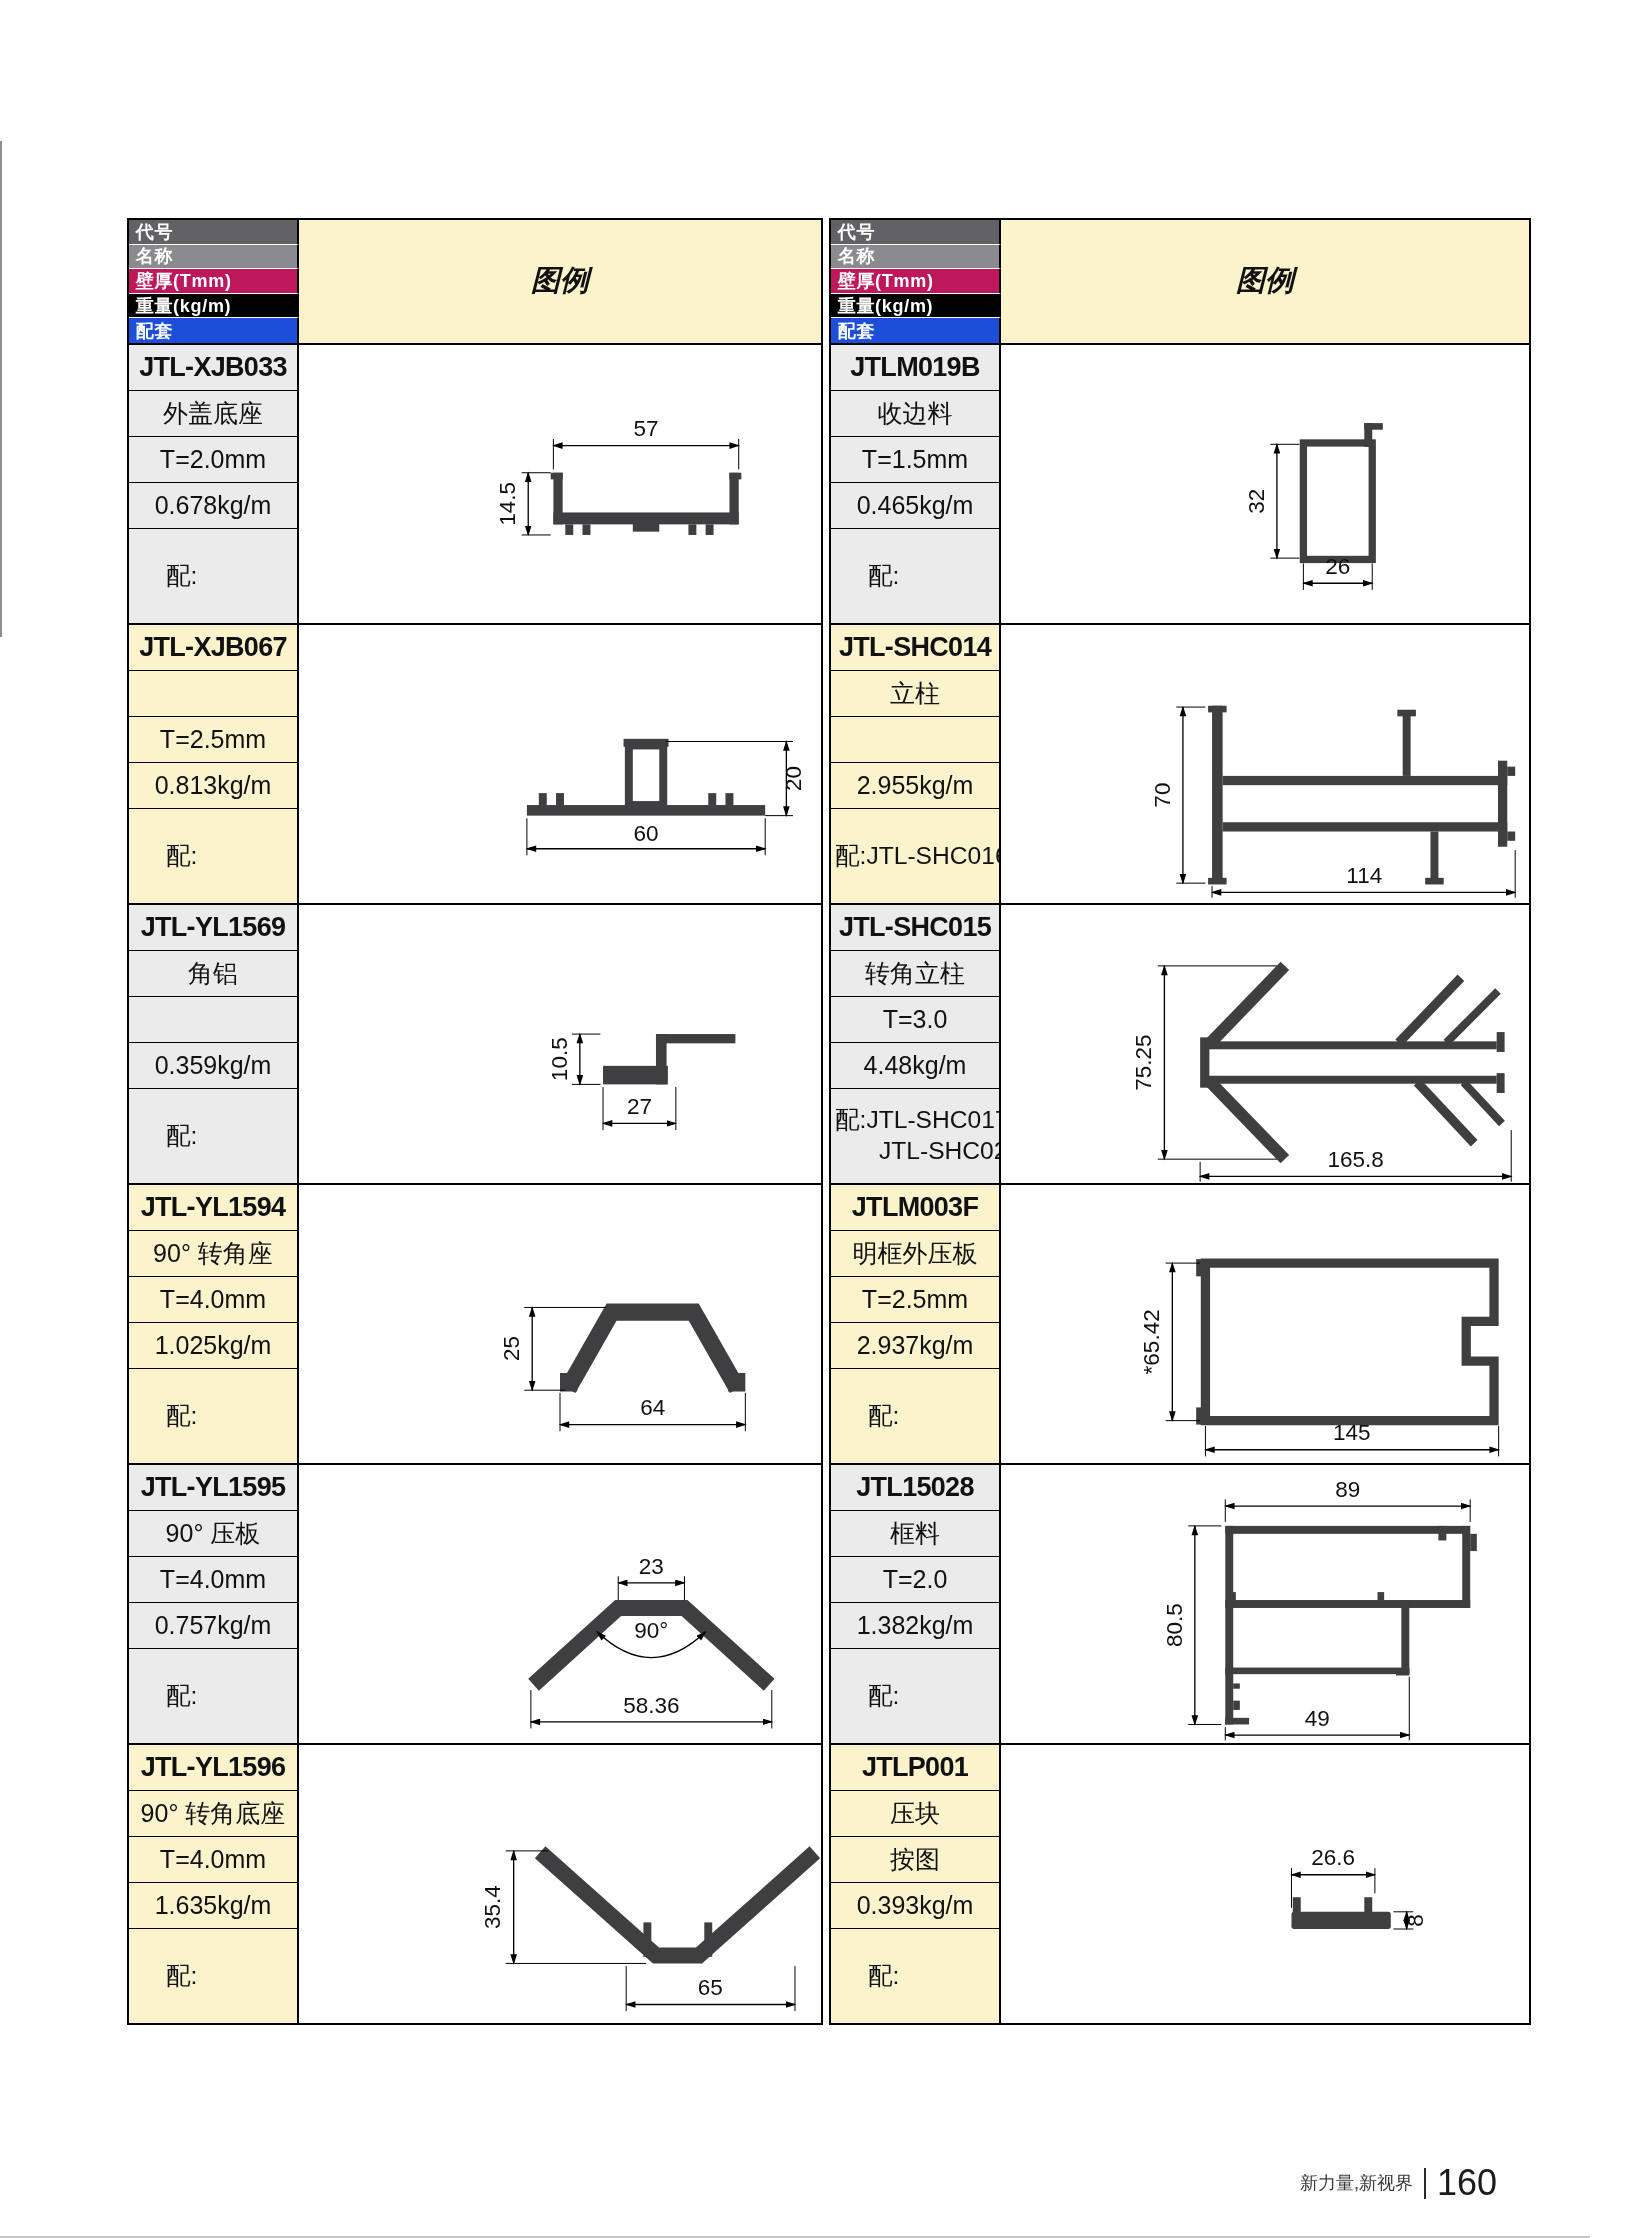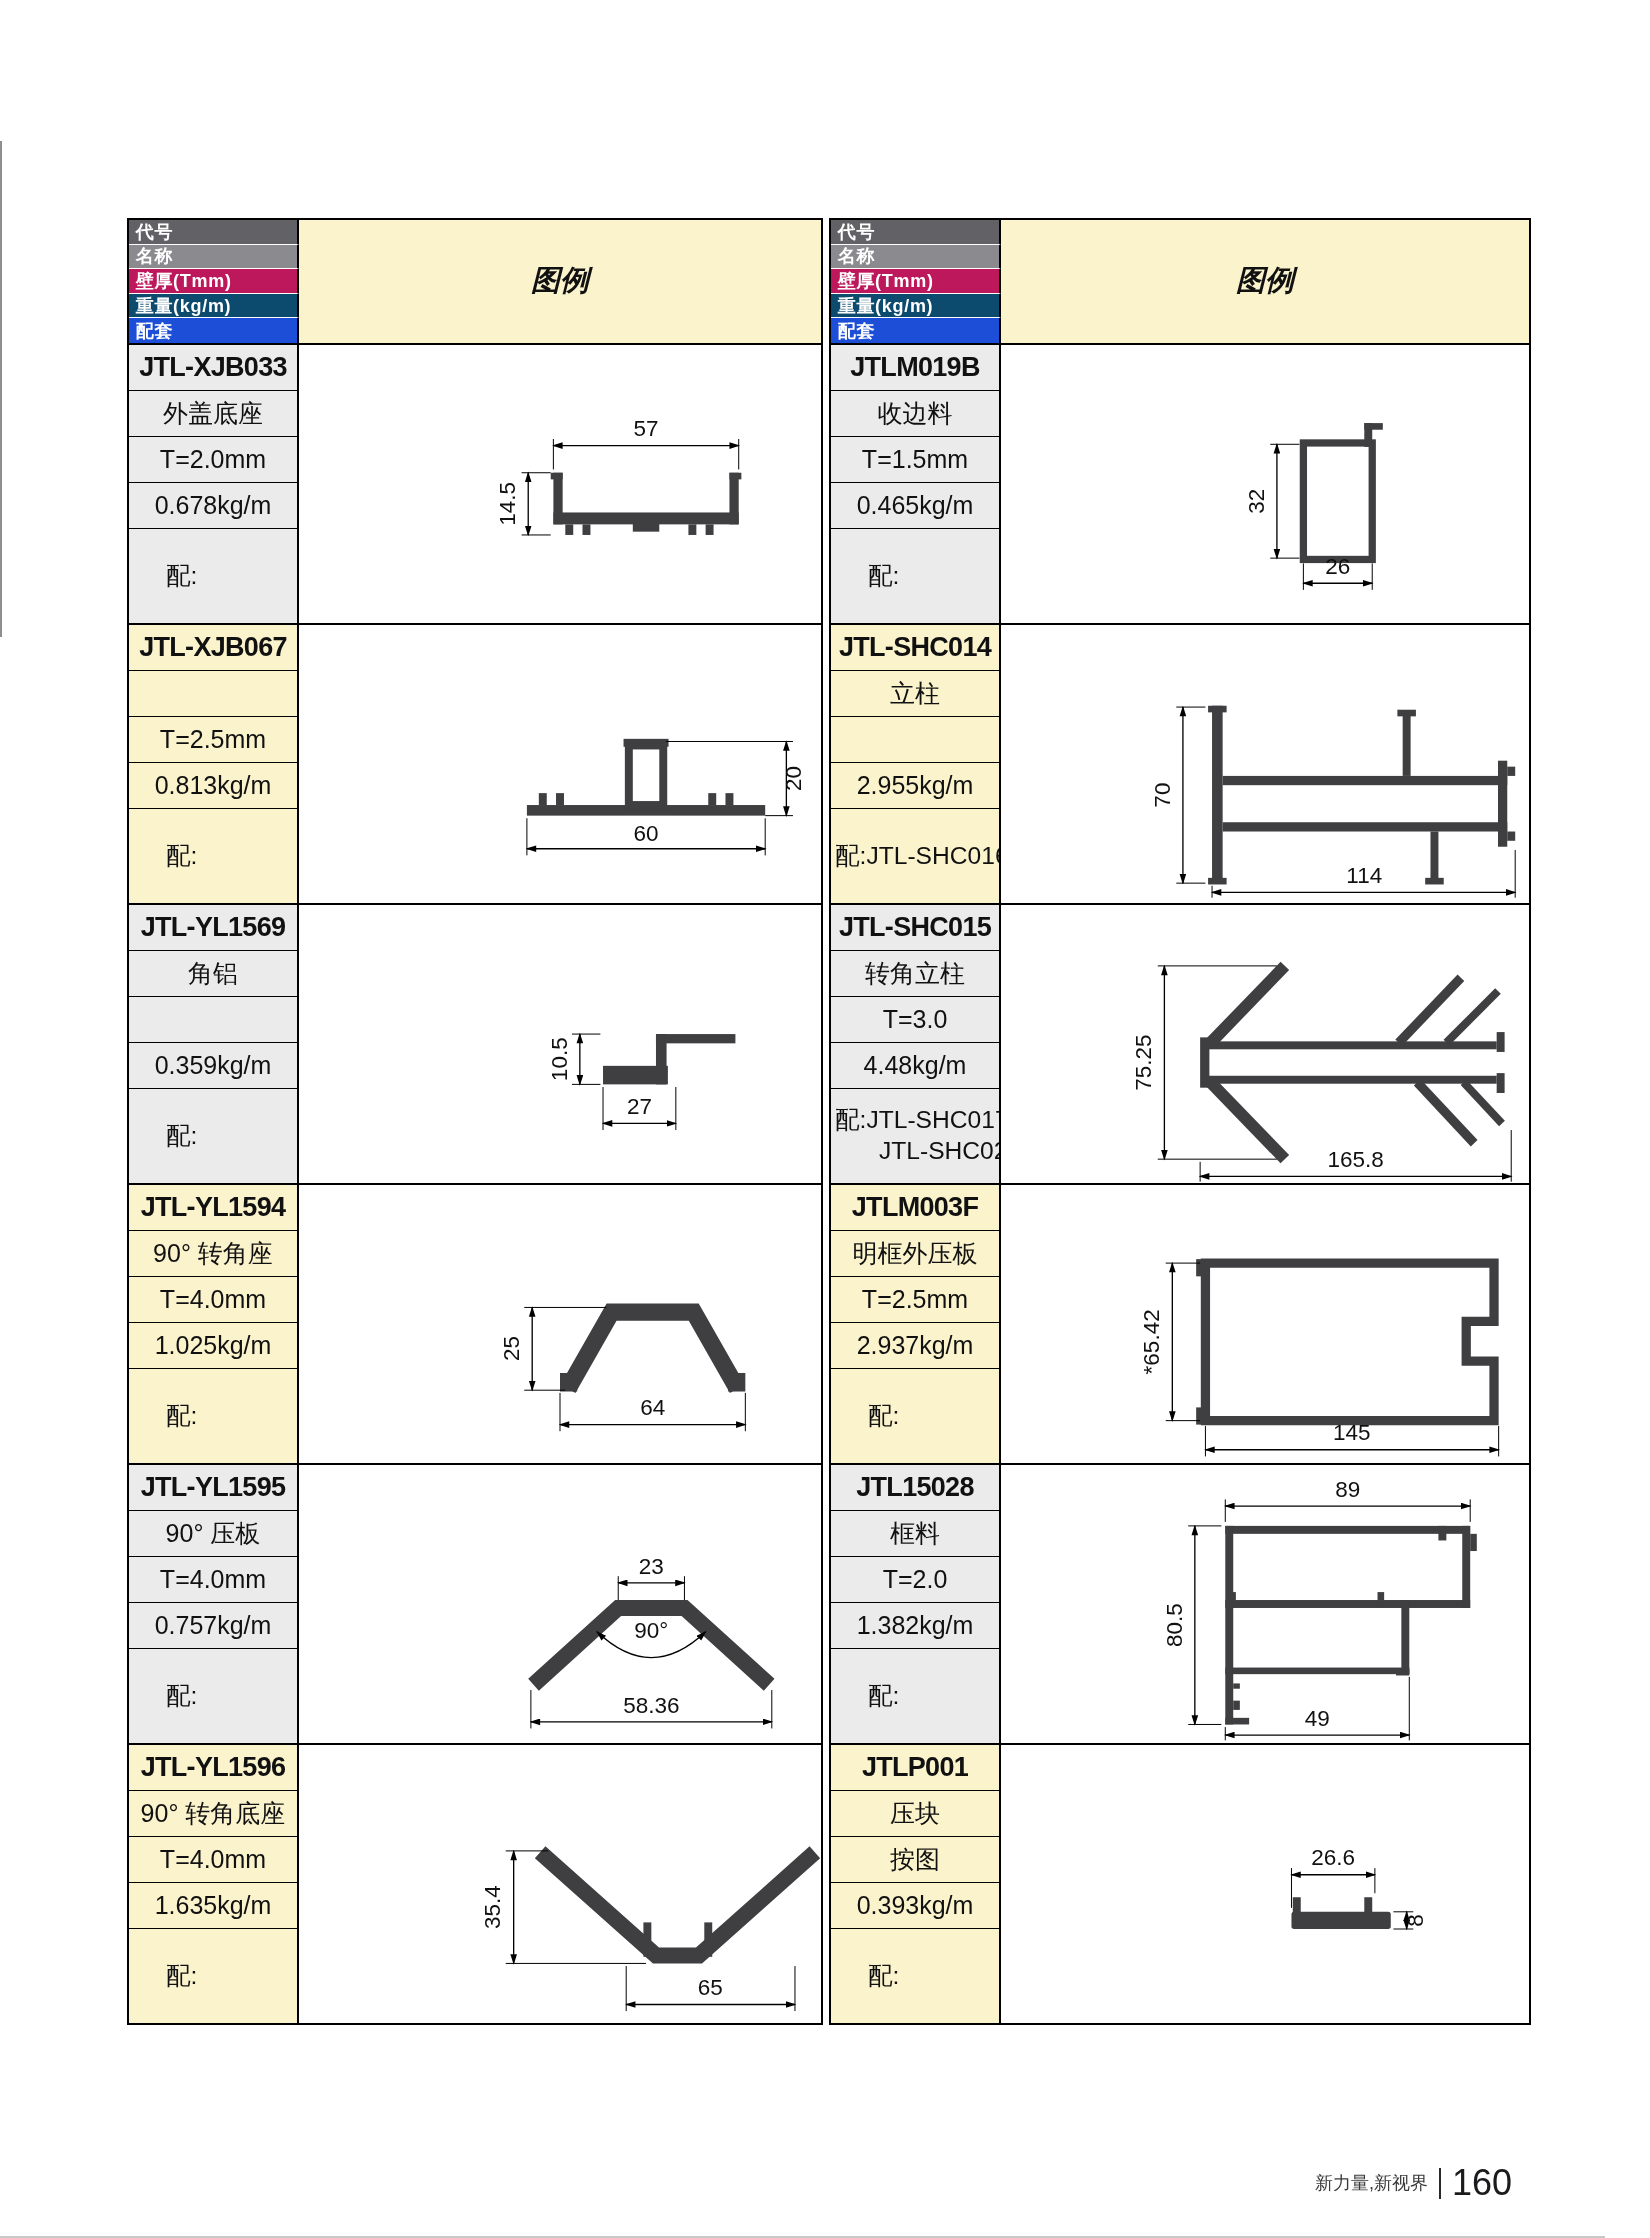--- a/index.html
+++ b/index.html
@@ -1,32 +1,32 @@
 <!DOCTYPE html>
 <html style="font-size:10.6px"><head>
 <meta charset="utf-8">
 <style>
   html,body{margin:0;padding:0;background:#fff;}
   .page{position:relative;width:1590px;height:2239px;background:#ffffff;overflow:hidden;
-        font-family:"Liberation Sans",sans-serif;color:#111;padding-left:15px;}
+        font-family:"Liberation Sans",sans-serif;color:#111;}
   .crop-mark{position:absolute;left:0;top:141px;width:2px;height:496px;background:#8e8e90;}
   .page-edge-line{position:absolute;left:0;right:0;bottom:1.3px;height:1.3px;background:#c8c8c8;}
 
   
   .half-table{position:absolute;top:218px;border:2.7px solid #000;background:#fff;}
   .t-left{left:127px;width:692px;}
   .t-right{left:829px;width:698px;}
 
   .head{display:grid;grid-template-columns:170px 1fr;grid-template-rows:repeat(5,24.6px);
         border-bottom:2px solid #000;}
   .hcell{box-sizing:border-box;border-right:2px solid #000;border-bottom:1.3px solid #fff;
          color:#fff;font-weight:bold;font-size:18px;display:flex;align-items:center;
          padding-left:6.7px;grid-column:1;letter-spacing:0.7px;}
   .hc0{background:#626266;} .hc1{background:#8b8b8f;} .hc2{background:#be185d;}
-  .hc3{background:#0c4a6e;} .hc4{background:#1d4ed8;border-bottom:none;}
+  .hc3{background:#000000;} .hc4{background:#1d4ed8;border-bottom:none;}
   .legend{grid-column:2;grid-row:1/6;background:#faf3cc;display:flex;align-items:center;
           justify-content:center;font-size:29px;font-weight:bold;color:#111;font-style:italic;}
 
   .row-block{display:grid;grid-template-columns:170px 1fr;
              grid-template-rows:46px 46px 46px 46px 94px;border-bottom:2px solid #000;}
   .rows .row-block:last-child{border-bottom:none;}
   .rows .row-block:nth-child(odd) .lbl{background:#ebebeb;}
   .rows .row-block:nth-child(even) .lbl{background:#faf3cc;}
   .lbl{box-sizing:border-box;border-right:2px solid #000;border-bottom:1.3px solid #000;
        display:flex;align-items:center;justify-content:center;grid-column:1;

